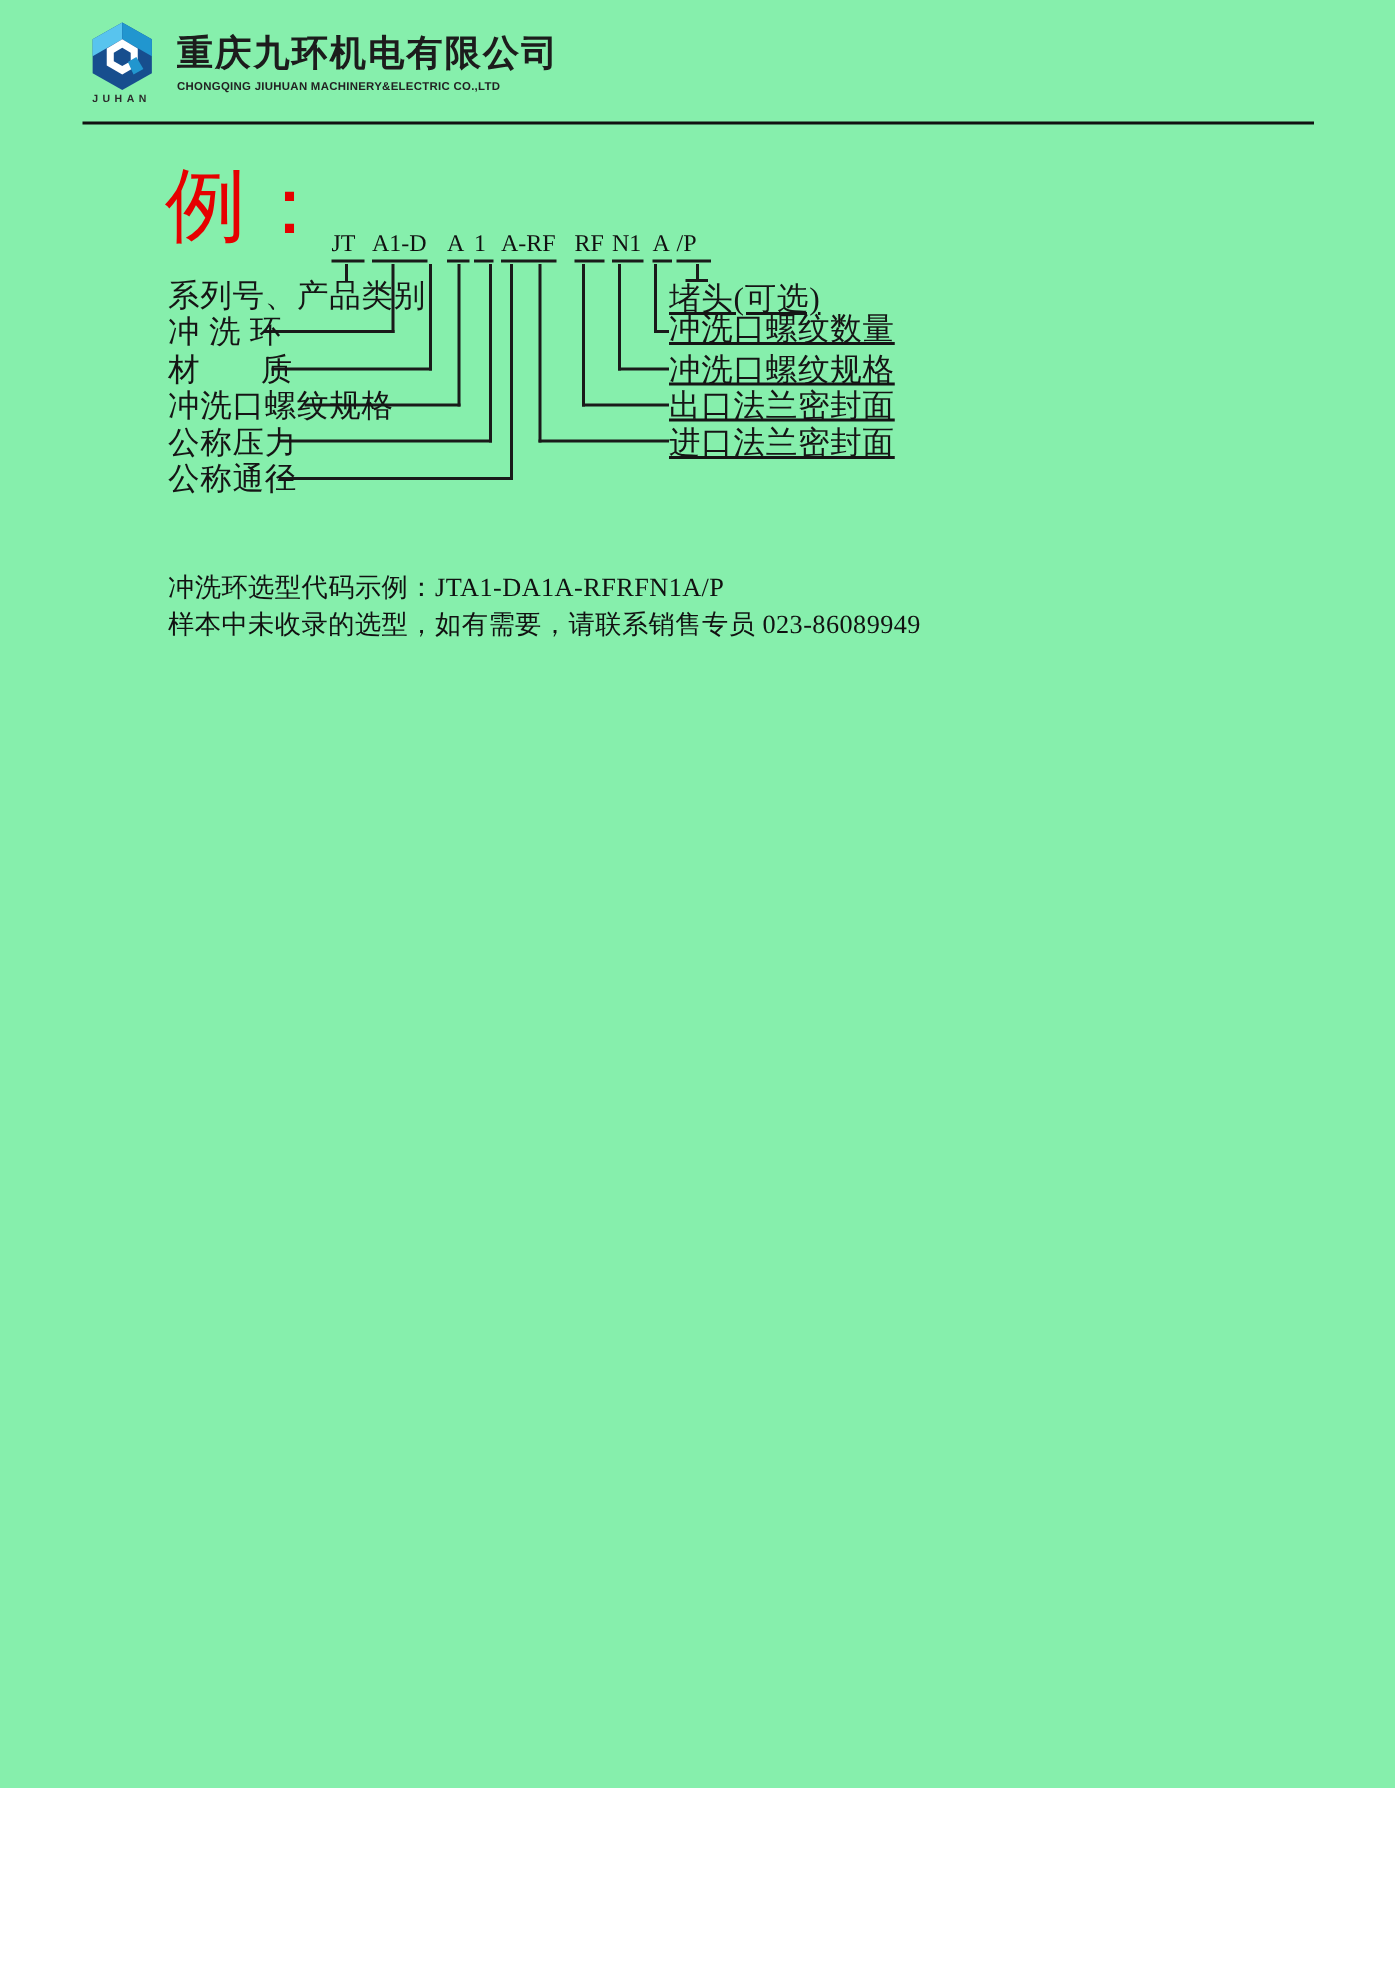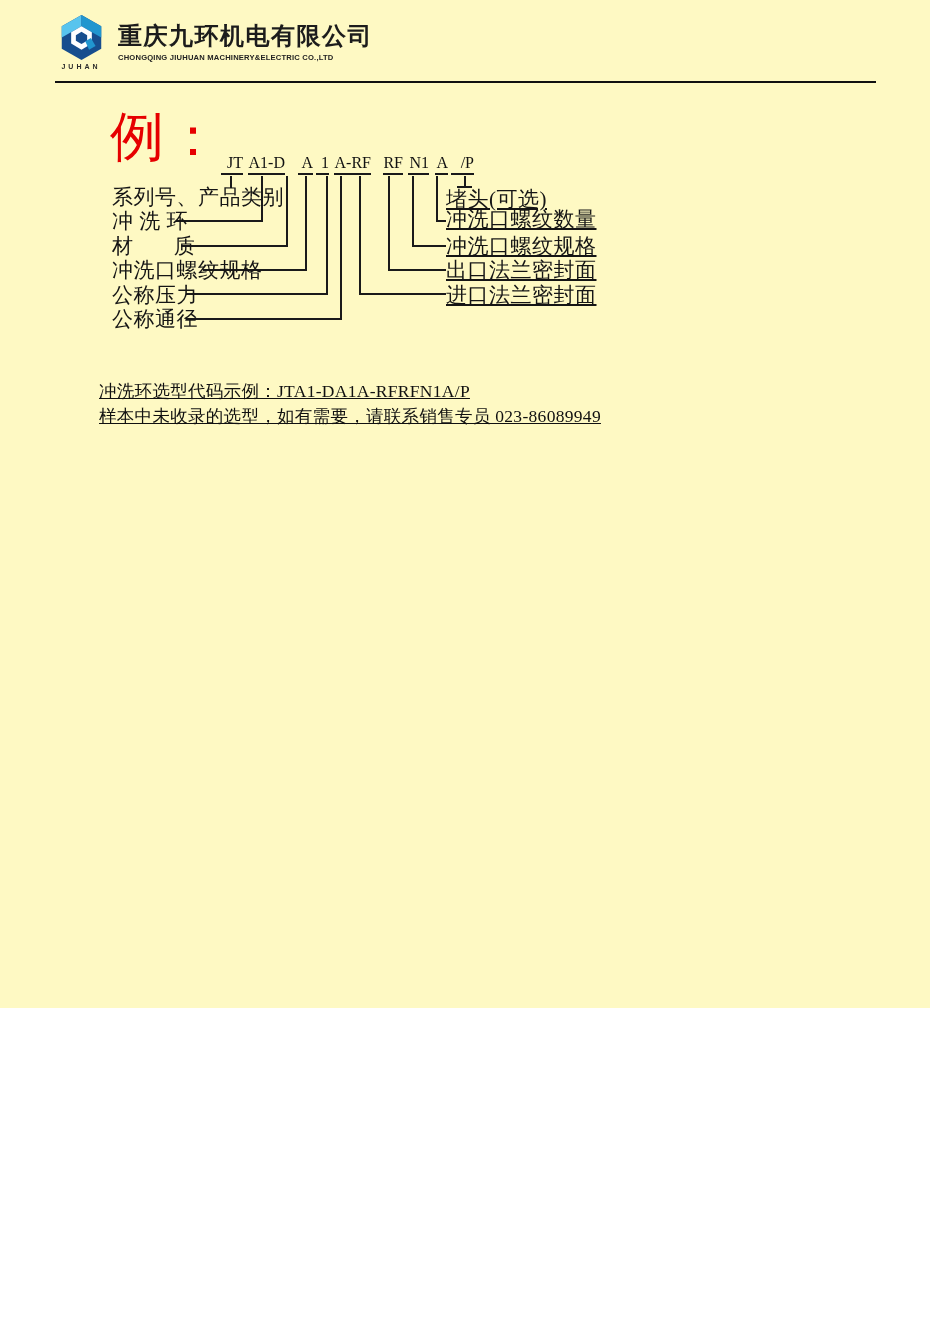--- a/index.html
+++ b/index.html
@@ -1,17 +1,17 @@
 <!DOCTYPE html>
 <html><head>
 <meta charset="utf-8">
 <style>
   html,body { margin:0; padding:0; background:#ffffff; }
   .page {
-    position:relative; width:930px; height:1008px; background:#fef9c3;
+    position:relative; width:930px; height:1192px; background:#86efac;
     font-family:"Liberation Serif","DejaVu Serif",serif; color:#111;
     overflow:hidden;
   }
 
   
   .logo { position:absolute; left:55px; top:13px; width:52px; text-align:center; }
   .logo svg { display:block; margin:0 auto; width:47px; height:49px; }
   .logo-word {
     font-family:"Liberation Sans","DejaVu Sans",sans-serif;
     font-size:7px; font-weight:bold; letter-spacing:3px; color:#2b2b2b; margin-top:1px;
@@ -25,35 +25,35 @@
   }
   .header-rule { position:absolute; left:55px; top:81px; width:821px; height:2px; background:#111; }
 
   
   .example-marker {
     position:absolute; left:110px; top:106px; font-size:54px; line-height:62px;
     color:#e60000; letter-spacing:2px; white-space:nowrap;
   }
   .seg {
     position:absolute; top:151px; height:22px; line-height:23px;
-    border-bottom:2px solid #1a1a1a; font-size:16px; text-align:right;
+    border-bottom:2px solid #1a1a1a; font-size:16px; text-align:left;
     white-space:nowrap; color:#111;
   }
   .vline, .hline { position:absolute; background:#1a1a1a; }
   .vline { width:2px; }
   .hline { height:2px; }
   .dlabel {
     position:absolute; font-size:21px; line-height:20px; color:#151515;
     white-space:pre; letter-spacing:0.5px;
   }
   .dlabel.left { left:112px; }
   .dlabel.right { left:446px;text-decoration:underline; }
 
   
-  .notes { position:absolute; left:99px; top:379px;text-decoration:underline; }
+  .notes { position:absolute; left:112px; top:379px; }
   .note-line { font-size:17.5px; line-height:25px; color:#111; letter-spacing:0.3px; white-space:pre; }
 </style>
 </head>
 <body>
 
 <div class="page">
 
   <div class="logo">
     <svg viewBox="0 0 100 100">
       <polygon points="50,2 92,26 92,74 50,98 8,74 8,26" fill="#174e8e"></polygon>

